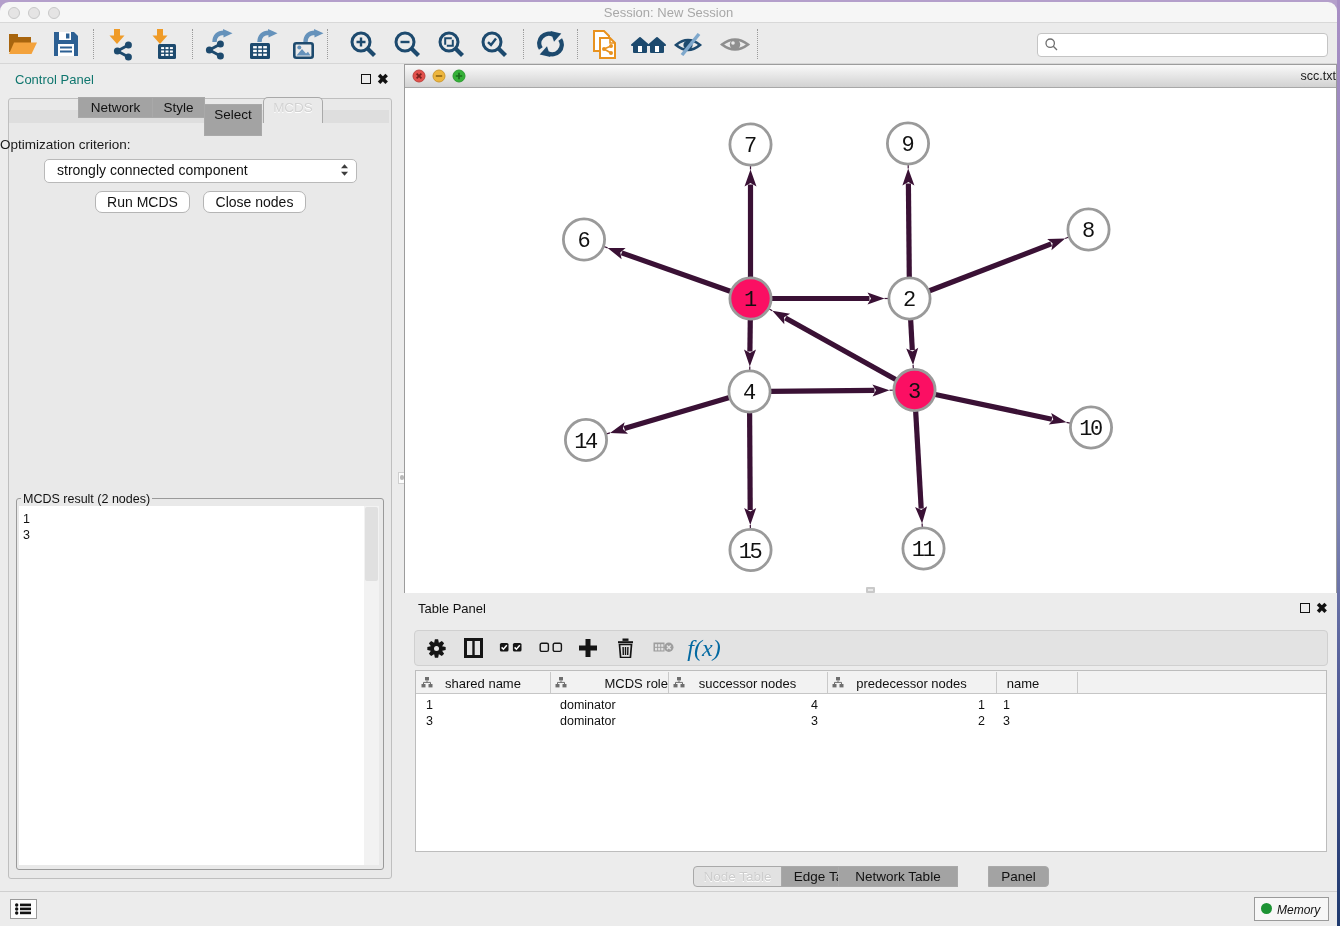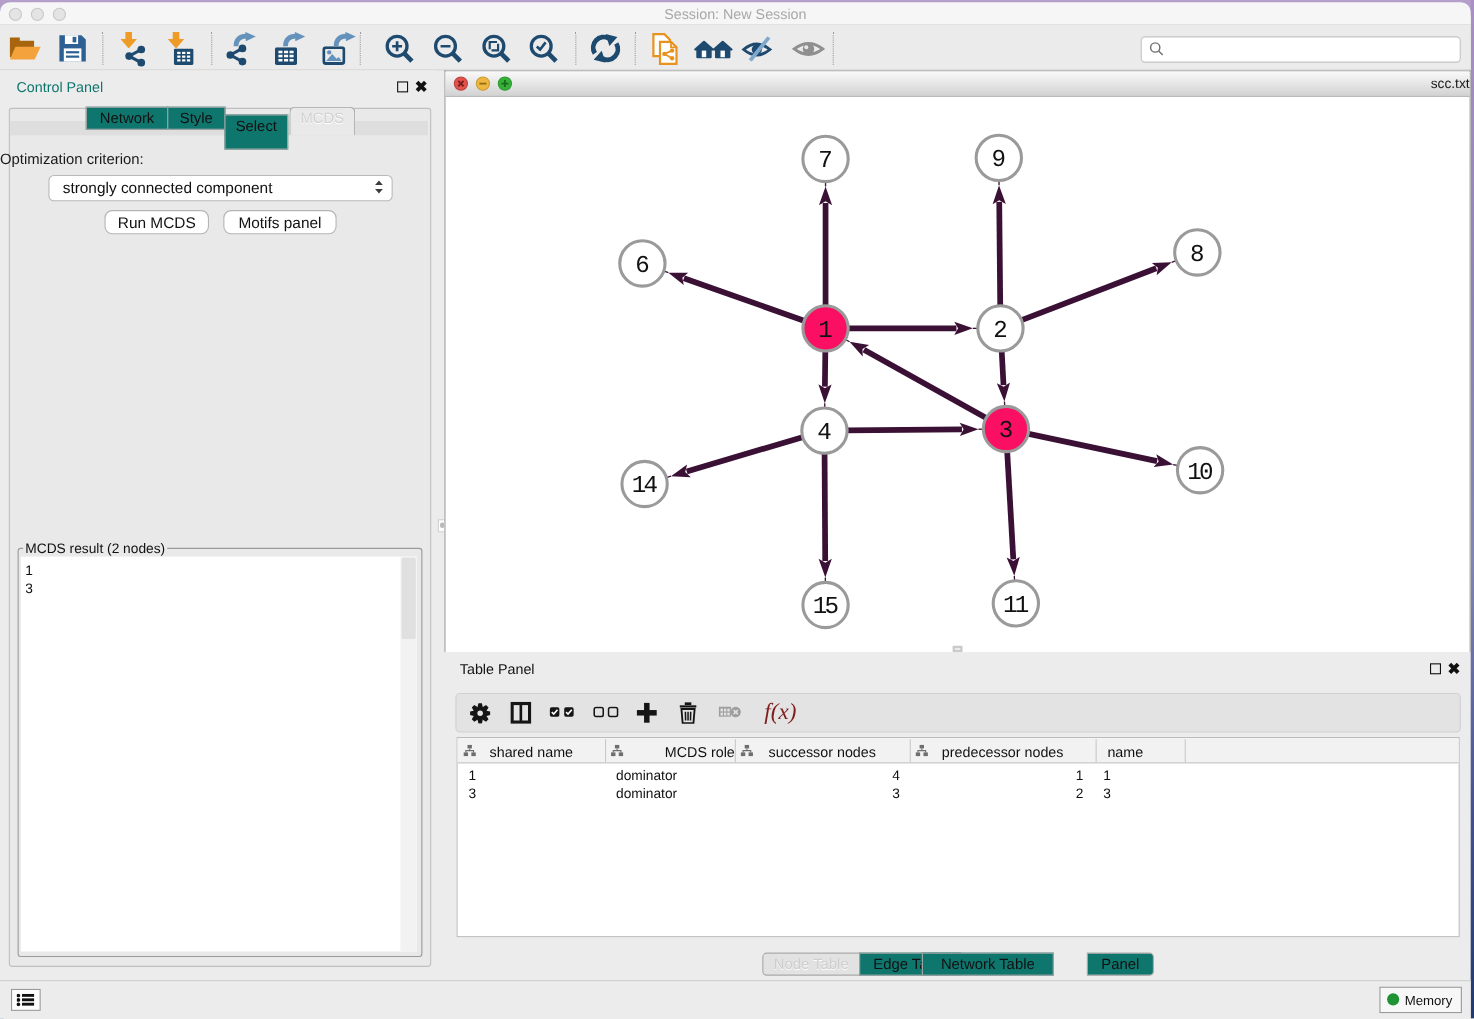--- a/index.html
+++ b/index.html
@@ -2,21 +2,21 @@
 <html><head><meta charset="utf-8">
 <style>
   html,body{margin:0;padding:0;}
   body{width:1340px;height:926px;position:relative;overflow:hidden;
        font-family:"Liberation Sans",sans-serif;background:#ececec;}
   .abs{position:absolute;}
   .ic{position:absolute;}
   .sep{position:absolute;top:29px;height:30px;width:0;border-left:1px dotted #9a9a9a;}
   .winbtn{position:absolute;width:8px;height:8px;border:1.5px solid #111;}
   .xbtn{position:absolute;font-size:14px;font-weight:bold;color:#111;line-height:11px;}
-  .tab{position:absolute;background:#0f766e;border:1px solid #a9a9a9;text-align:center;
+  .tab{position:absolute;background:#a3a3a3;border:1px solid #a9a9a9;text-align:center;
        font-size:13.5px;color:#111;box-sizing:border-box;}
 </style></head>
 <body>
 
 <div class="abs" style="left:0;top:0;width:1340px;height:14px;background:#b49fcb;"></div>
 <div class="abs" style="left:1337px;top:0;width:3px;height:926px;background:linear-gradient(#a98fc5,#8b82b8 30%,#7f85b5 55%,#44508e 80%,#1f3a6e);"></div>
 <div class="abs" style="left:0;top:921px;width:5px;height:5px;background:radial-gradient(circle at 0 100%, #3a66a8 3px, #ececec 3.6px);"></div>
 
 <div class="abs" style="left:0;top:2px;width:1337px;height:20px;background:#f6f6f6;border-radius:9px 9px 0 0;border-bottom:1px solid #d8d8d8;"></div>
 <div class="abs" style="left:8px;top:7px;width:10px;height:10px;border-radius:50%;background:#e5e4e4;border:1px solid #c8c8c8;"></div>
@@ -179,21 +179,21 @@
 <div class="abs" style="left:0;top:137px;width:396px;text-align:left;font-size:13.5px;color:#1a1a1a;">Optimization criterion:</div>
 
 <div class="abs" style="left:44px;top:159px;width:311px;height:22px;background:#fff;border:1px solid #b9b9b9;border-radius:5px;"></div>
 <div class="abs" style="left:57px;top:162px;font-size:14px;color:#111;text-align:center;">strongly connected component</div>
 <svg class="abs" style="left:339px;top:163px;" width="11" height="14" viewBox="0 0 11 14">
     <path d="M2 5.2 L5.5 1.2 L9 5.2 Z" fill="#3c3c3c"></path>
     <path d="M2 8.8 L5.5 12.8 L9 8.8 Z" fill="#3c3c3c"></path>
   </svg>
 
 <div class="abs" style="left:95px;top:191px;width:95px;height:22px;background:#fff;border:1px solid #b5b5b5;border-radius:7px;text-align:center;line-height:21px;font-size:14px;color:#111;box-sizing:border-box;">Run MCDS</div>
-<div class="abs" style="left:203px;top:191px;width:103px;height:22px;background:#fff;border:1px solid #b5b5b5;border-radius:7px;text-align:center;line-height:21px;font-size:14px;color:#111;box-sizing:border-box;">Motifs panel</div>
+<div class="abs" style="left:203px;top:191px;width:103px;height:22px;background:#fff;border:1px solid #b5b5b5;border-radius:7px;text-align:center;line-height:21px;font-size:14px;color:#111;box-sizing:border-box;">Close nodes</div>
 
 <div class="abs" style="left:16px;top:498px;width:366px;height:370px;border:1px solid #9a9a9a;border-radius:3px;"></div>
 <div class="abs" style="left:21px;top:492px;background:#e9e9e9;padding:0 2px;font-size:12.5px;color:#111;">MCDS result (2 nodes)</div>
 <div class="abs" style="left:19px;top:506px;width:360px;height:359px;background:#fff;"></div>
 <div class="abs" style="left:364px;top:506px;width:15px;height:359px;background:#f2f2f2;"></div>
 <div class="abs" style="left:365px;top:507px;width:13px;height:74px;background:#e0e0e0;border-radius:2px;"></div>
 <div class="abs" style="left:23px;top:511px;font-size:12.5px;color:#111;line-height:16px;">1<br>3</div>
 
 <div class="abs" style="left:398px;top:472px;width:6px;height:10px;background:#fdfdfd;border:1px solid #cfcfcf;"></div>
 <div class="abs" style="left:399.5px;top:475px;width:4px;height:5px;background:#b9b9b9;border-radius:2px;"></div>
@@ -325,21 +325,21 @@
     <rect x="0.5" y="1.5" width="11" height="9" fill="#9e9e9e"></rect>
     <rect x="2" y="3.2" width="2.2" height="2.6" fill="#e3e3e3"></rect>
     <rect x="5.1" y="3.2" width="2.2" height="2.6" fill="#e3e3e3"></rect>
     <rect x="8.2" y="3.2" width="2.2" height="2.6" fill="#e3e3e3"></rect>
     <rect x="2" y="6.8" width="2.2" height="2.6" fill="#e3e3e3"></rect>
     <rect x="5.1" y="6.8" width="2.2" height="2.6" fill="#e3e3e3"></rect>
     <rect x="8.2" y="6.8" width="2.2" height="2.6" fill="#e3e3e3"></rect>
     <circle cx="15.8" cy="6.3" r="4.7" fill="#9e9e9e"></circle>
     <path d="M13.9 4.4 L17.7 8.2 M17.7 4.4 L13.9 8.2" stroke="#e3e3e3" stroke-width="1.4"></path>
   </svg>
-<div class="abs" style="left:684px;top:635px;width:40px;text-align:right;font-family:'Liberation Serif',serif;font-style:italic;font-size:21px;color:#7f1d1d;">f(x)</div>
+<div class="abs" style="left:684px;top:635px;width:40px;text-align:center;font-family:'Liberation Serif',serif;font-style:italic;font-size:24px;color:#0369a1;">f(x)</div>
 
 <div class="abs" style="left:415px;top:670px;width:912px;height:182px;background:#fff;border:1px solid #bdbdbd;box-sizing:border-box;"></div>
 <div class="abs" style="left:416px;top:671px;width:910px;height:23px;background:#f2f2f2;border-bottom:1px solid #c6c6c6;box-sizing:border-box;"></div>
 <div class="abs" style="left:416px;top:676px;width:134px;text-align:center;font-size:13px;color:#111;">shared name</div>
 <svg class="abs" style="left:421px;top:677px;" width="12" height="11" viewBox="0 0 12 11">
     <rect x="4" y="0" width="4" height="3.4" fill="#6e6e6e"></rect>
     <rect x="0.5" y="7" width="4" height="3.4" fill="#6e6e6e"></rect>
     <rect x="7.5" y="7" width="4" height="3.4" fill="#6e6e6e"></rect>
     <path d="M6 3.4 L6 5.4 M2.5 7 L2.5 5.4 L9.5 5.4 L9.5 7" stroke="#6e6e6e" stroke-width="1" fill="none"></path>
   </svg>
@@ -391,13 +391,13 @@
 <svg class="abs" style="left:15px;top:903px;" width="17" height="12" viewBox="0 0 17 12">
  <circle cx="1.7" cy="2" r="1.7" fill="#111"></circle>
     <circle cx="1.7" cy="6" r="1.7" fill="#111"></circle>
     <circle cx="1.7" cy="10" r="1.7" fill="#111"></circle>
  <rect x="5" y="0.6" width="11" height="2.6" fill="#111"></rect>
     <rect x="5" y="4.6" width="11" height="2.6" fill="#111"></rect>
     <rect x="5" y="8.6" width="11" height="2.6" fill="#111"></rect>
 </svg>
 <div class="abs" style="left:1254px;top:897px;width:75px;height:24px;background:#f7f7f7;border:1px solid #9a9a9a;box-sizing:border-box;"></div>
 <div class="abs" style="left:1261px;top:903px;width:11px;height:11px;border-radius:50%;background:#1d9334;"></div>
-<div class="abs" style="left:1277px;top:903px;font-size:12px;color:#111;">Memory</div>
+<div class="abs" style="left:1277px;top:903px;font-size:12px;color:#111;font-style:italic;">Memory</div>
 
 </body></html>

